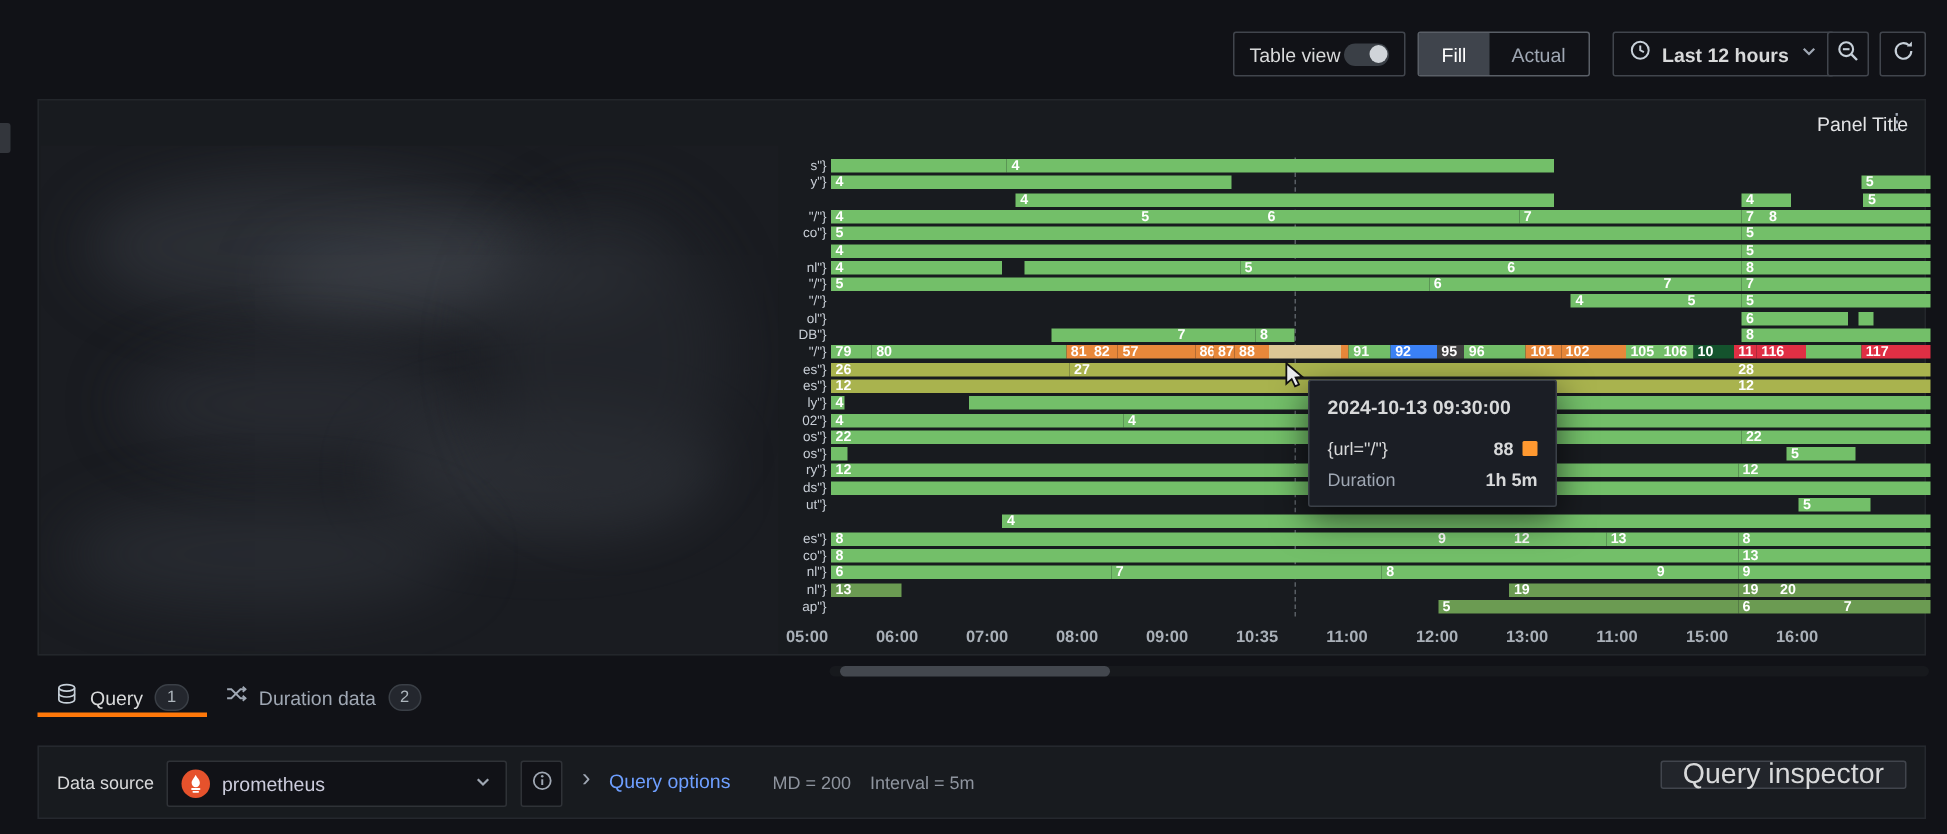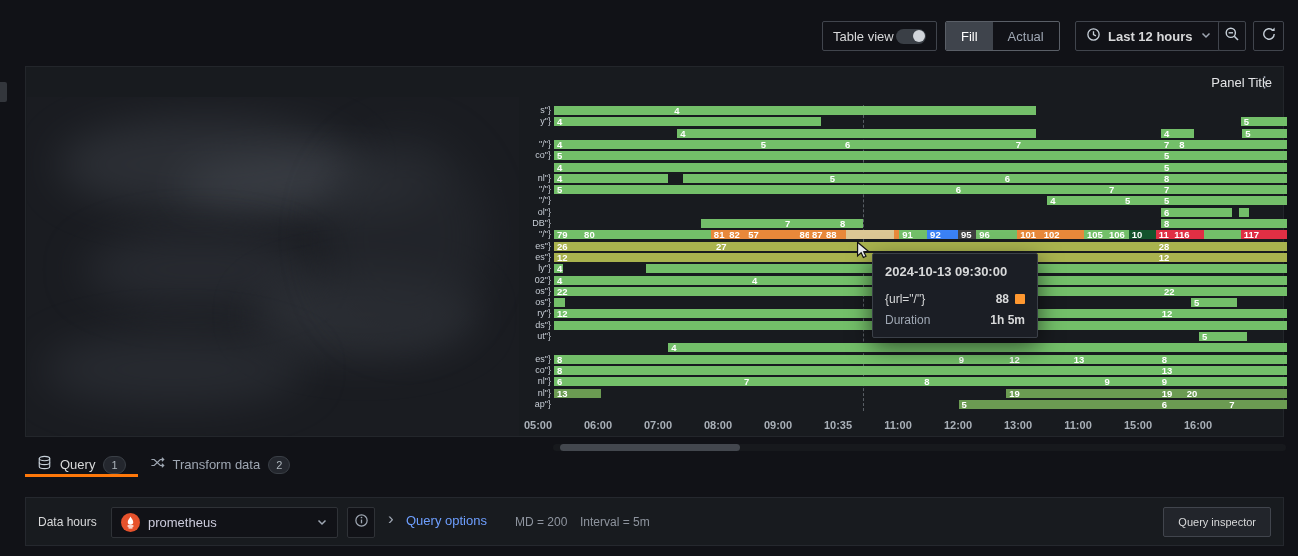--- a/index.html
+++ b/index.html
@@ -65,21 +65,21 @@
   
   .editor{position:absolute;left:25px;top:497px;width:1259px;height:49px;box-sizing:border-box;border:1px solid #25282E;background:#181B1F;}
   .ds-label{position:absolute;left:12px;top:17px;font-size:12px;font-weight:500;color:#D8D9DA;}
   .ds-select{position:absolute;left:85px;top:9px;width:227px;height:31px;box-sizing:border-box;background:#111217;border:1px solid #2F3237;border-radius:2px;display:flex;align-items:center;padding:0 9px;gap:8px;}
   .ds-name{font-size:13px;color:#CCCCDC;flex:1;}
   .prom{width:19px;height:19px;border-radius:50%;background:#E6522C;display:flex;align-items:center;justify-content:center;}
   .sq-btn{position:absolute;left:321px;top:9px;width:28px;height:31px;box-sizing:border-box;border:1px solid #2F3237;border-radius:2px;background:#111217;display:flex;align-items:center;justify-content:center;}
   .chev{position:absolute;left:362px;top:11px;font-size:17px;color:#9FA7B3;}
   .qopts{position:absolute;left:380px;top:15px;font-size:13px;font-weight:500;color:#6E9FFF;}
   .meta{position:absolute;top:17px;font-size:12px;color:#8E949E;}
-  .inspector{position:absolute;right:12px;top:9px;height:30px;box-sizing:border-box;border:1px solid #41454D;border-radius:2px;background:#22252B;display:flex;align-items:center;padding:0 14px;font-size:11px;font-weight:500;color:#D8D9DA;}
+  .inspector{position:absolute;right:12px;top:9px;height:19px;box-sizing:border-box;border:1px solid #41454D;border-radius:2px;background:#22252B;display:flex;align-items:center;padding:0 14px;font-size:19px;font-weight:500;color:#D8D9DA;}
 
   .left-notch{position:absolute;left:0;top:82px;width:7px;height:20px;background:#33363C;border-radius:0 2px 2px 0;}
 </style>
 </head>
 <body>
 
 <div id="app">
 
   <div class="left-notch"></div>
 
@@ -589,27 +589,27 @@
           </svg></span>
       <span class="tab-label">Query</span>
       <span class="badge">1</span>
     </div>
     <div class="tab inactive">
       <span><svg width="15" height="15" viewBox="0 0 16 16">
             <path d="M1.5 4.8h3L11 11.2h3.5" fill="none" stroke="#9FA7B3" stroke-width="1.3"></path>
             <path d="M1.5 11.2h3L11 4.8h3.5" fill="none" stroke="#9FA7B3" stroke-width="1.3"></path>
             <path d="M12.6 3l2 1.8-2 1.8M12.6 9.4l2 1.8-2 1.8" fill="none" stroke="#9FA7B3" stroke-width="1.3"></path>
           </svg></span>
-      <span class="tab-label">Transform data</span>
+      <span class="tab-label">Duration data</span>
       <span class="badge">2</span>
     </div>
   </div>
 
   <div class="editor">
-    <span class="ds-label">Data hours</span>
+    <span class="ds-label">Data source</span>
     <div class="ds-select">
       <span class="prom">
           <svg width="11" height="13" viewBox="0 0 12 14">
             <path d="M6 .5c.6 2 3 3.4 3 6a3 3 0 0 1-6 0C3 4.4 4.6 3.3 6 .5z" fill="#FFFFFF"></path>
             <rect x="2.6" y="10" width="6.8" height="1.6" rx=".8" fill="#FFFFFF"></rect>
             <rect x="3.6" y="12.2" width="4.8" height="1.3" rx=".65" fill="#FFFFFF"></rect>
           </svg>
         </span>
       <span class="ds-name">prometheus</span>
       <span><svg width="12" height="12" viewBox="0 0 12 12">

